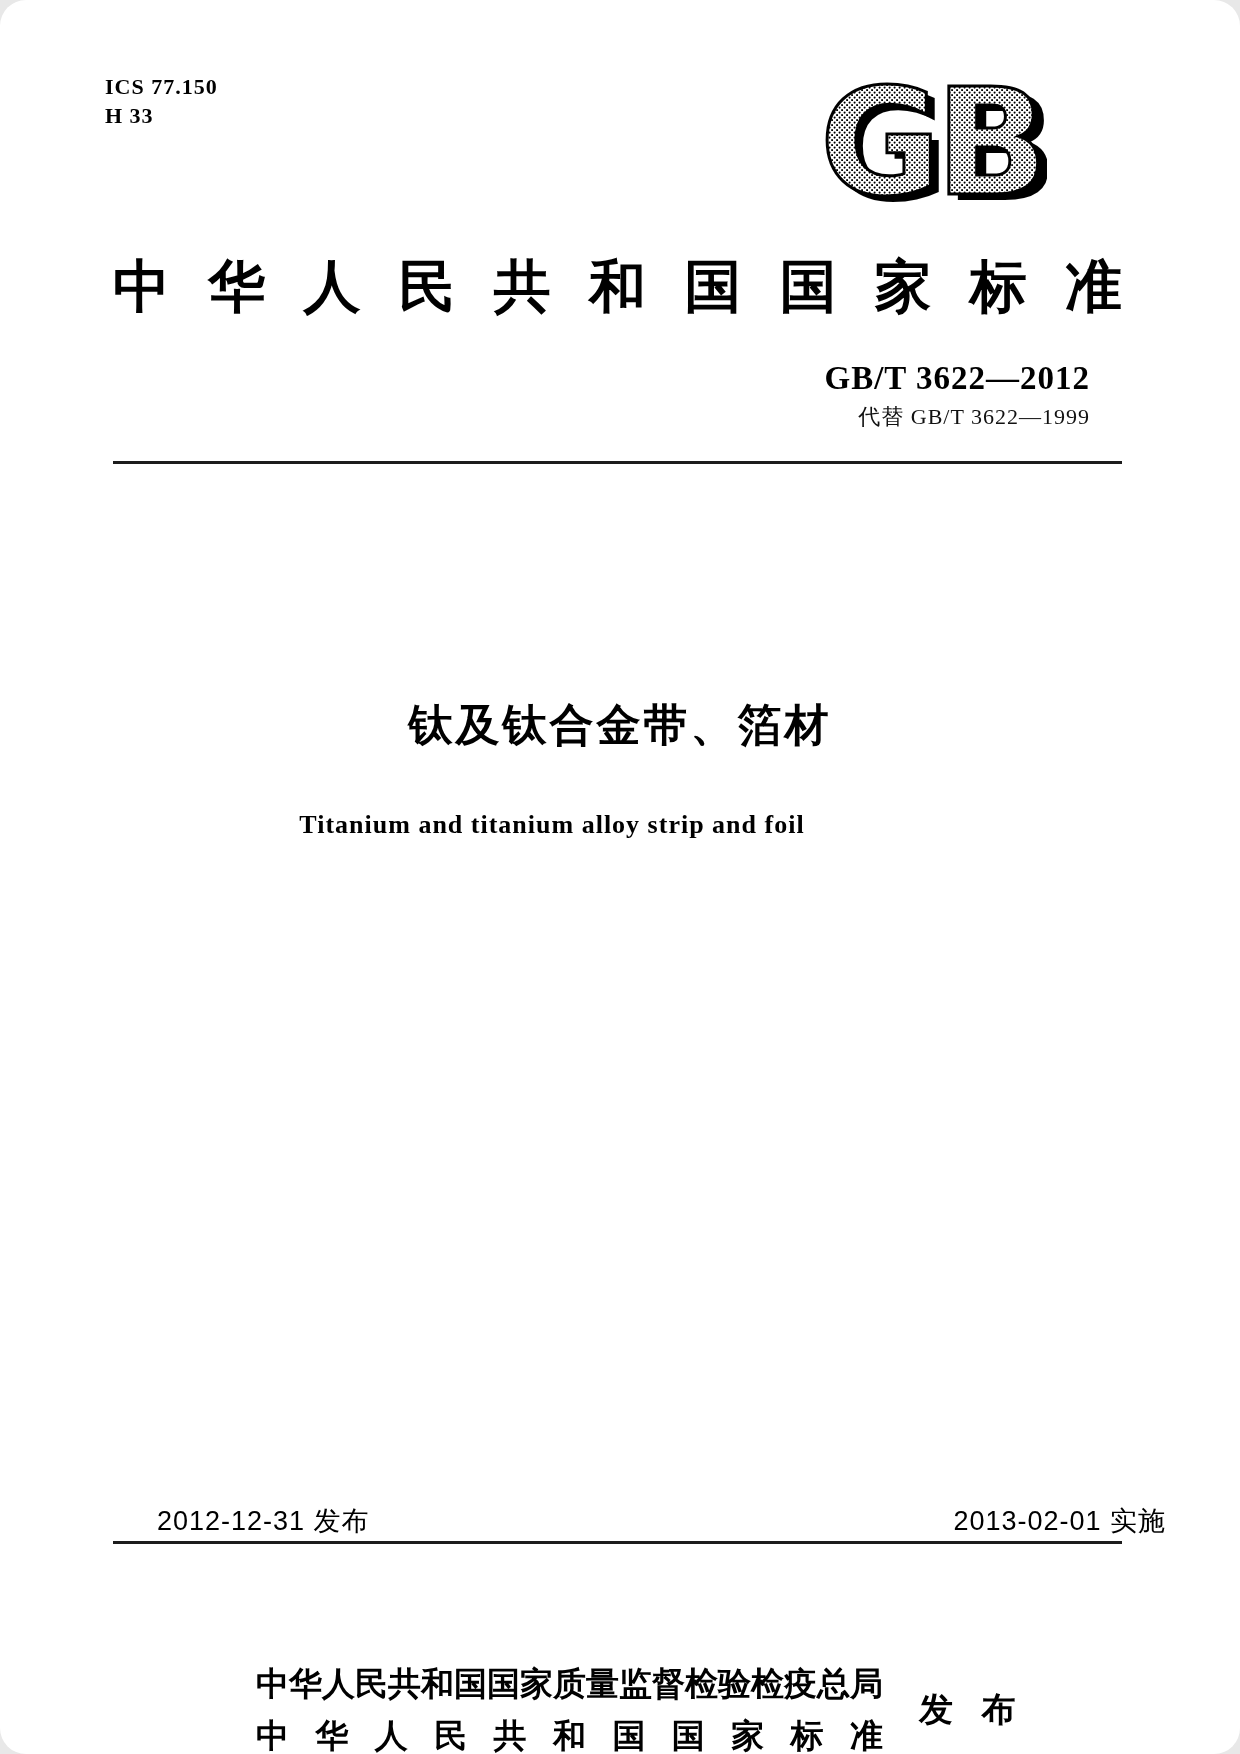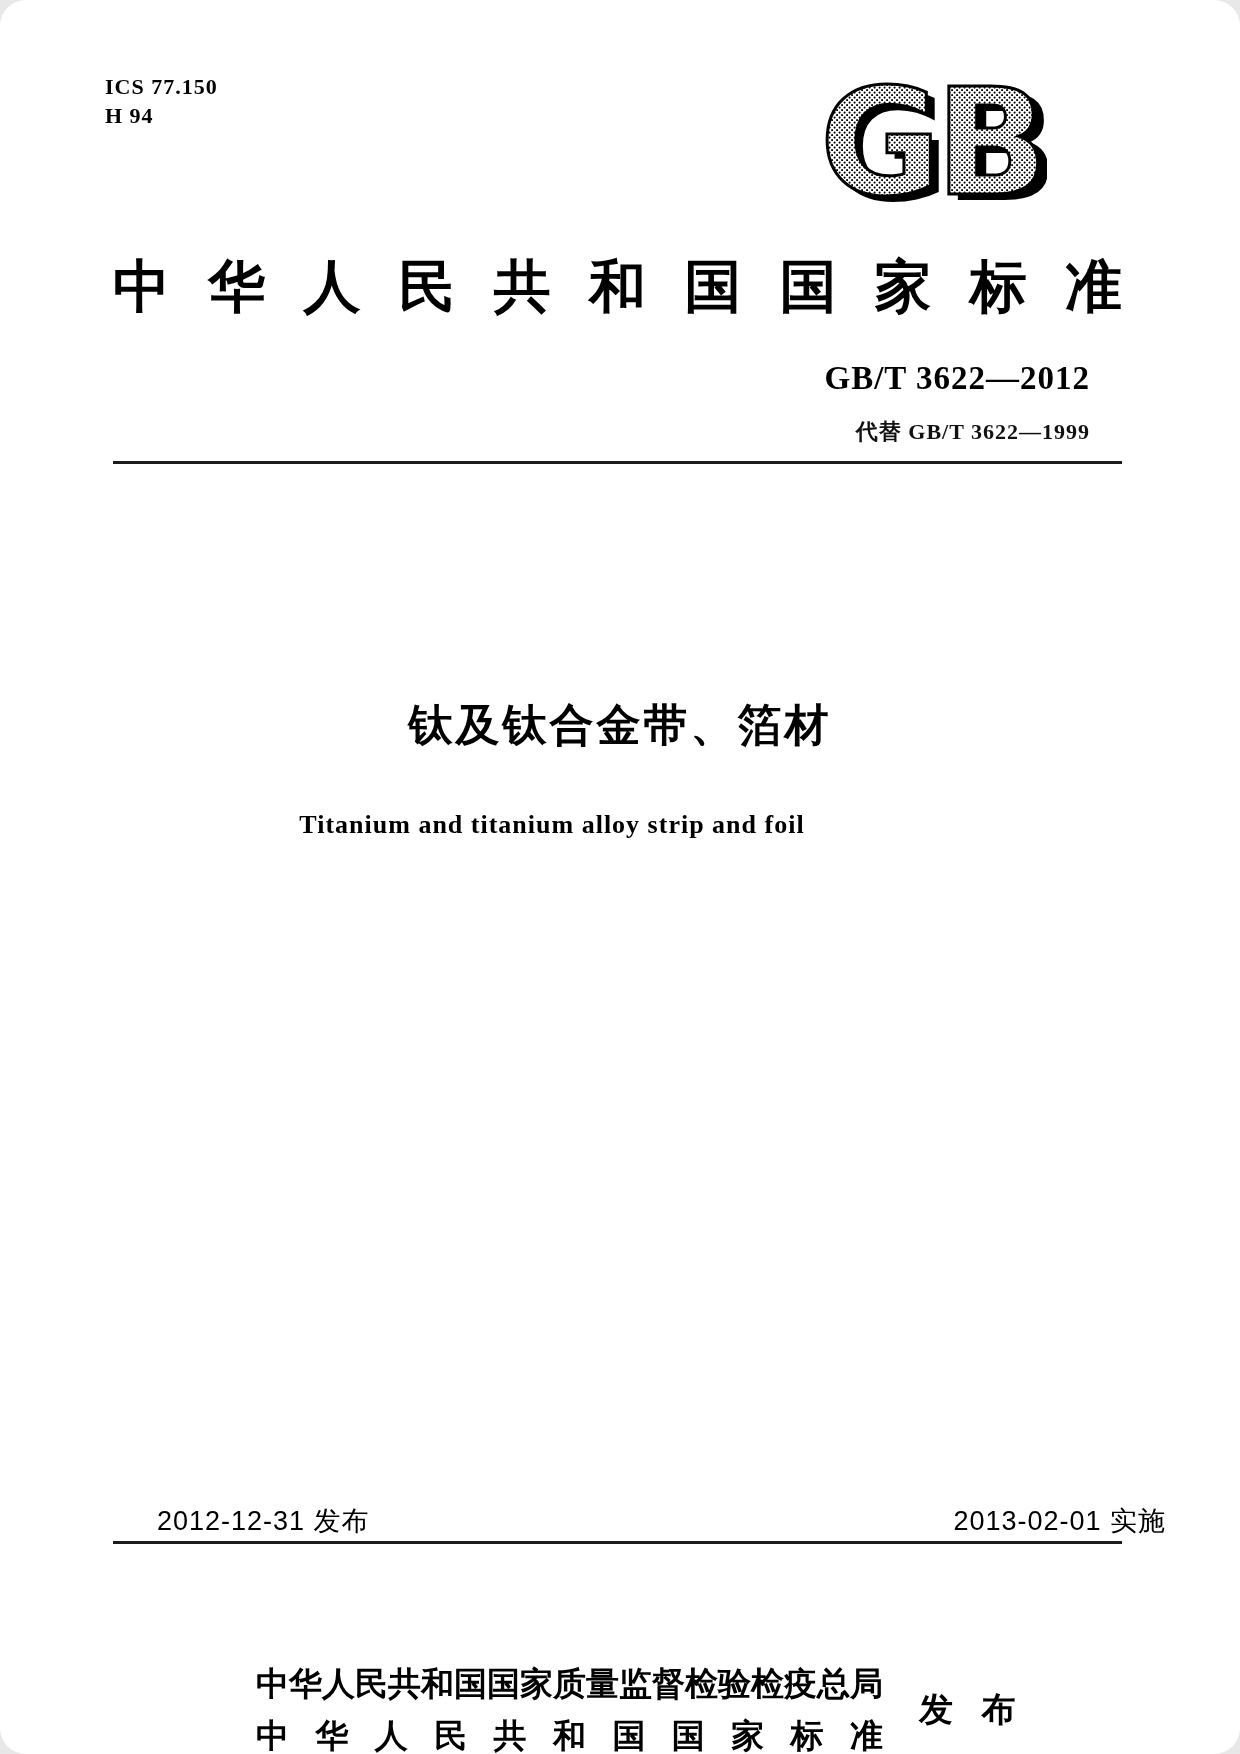--- a/index.html
+++ b/index.html
@@ -62,23 +62,23 @@
     top: 360px;
     text-align: right;
   }
   .std-number {
     font-size: 33px;
     font-weight: 700;
     letter-spacing: 1px;
     font-family: "Liberation Serif", "DejaVu Serif", serif;
   }
   .replaces-note {
-    margin-top: 20px;
+    margin-top: 5px;
     font-size: 22px;
-    font-weight: 700;
+    font-weight: 400;
     letter-spacing: 1px;
     color: #111;
   }
 
   .rule {
     position: absolute;
     left: 113px;
     width: 1009px;
     height: 3px;
     background: #1c1c1c;
@@ -157,21 +157,21 @@
     font-family: "Liberation Serif", "DejaVu Serif", serif;
   }
 </style>
 </head>
 <body>
 
 <div class="page">
 
   <div class="ics-block">
     <div class="ics-label">ICS 77.150</div>
-    <div class="ics-label">H 94</div>
+    <div class="ics-label">H 33</div>
   </div>
 
   <div class="gb-logo">
     <svg width="234" height="144" viewBox="0 0 234 144" xmlns="http://www.w3.org/2000/svg">
       <defs>
         <pattern id="halftone" width="5" height="5" patternUnits="userSpaceOnUse">
           <rect width="5" height="5" fill="#ffffff"></rect>
           <circle cx="1.6" cy="1.6" r="1.05" fill="#000000"></circle>
           <circle cx="4.1" cy="4.1" r="1.05" fill="#000000"></circle>
         </pattern>

